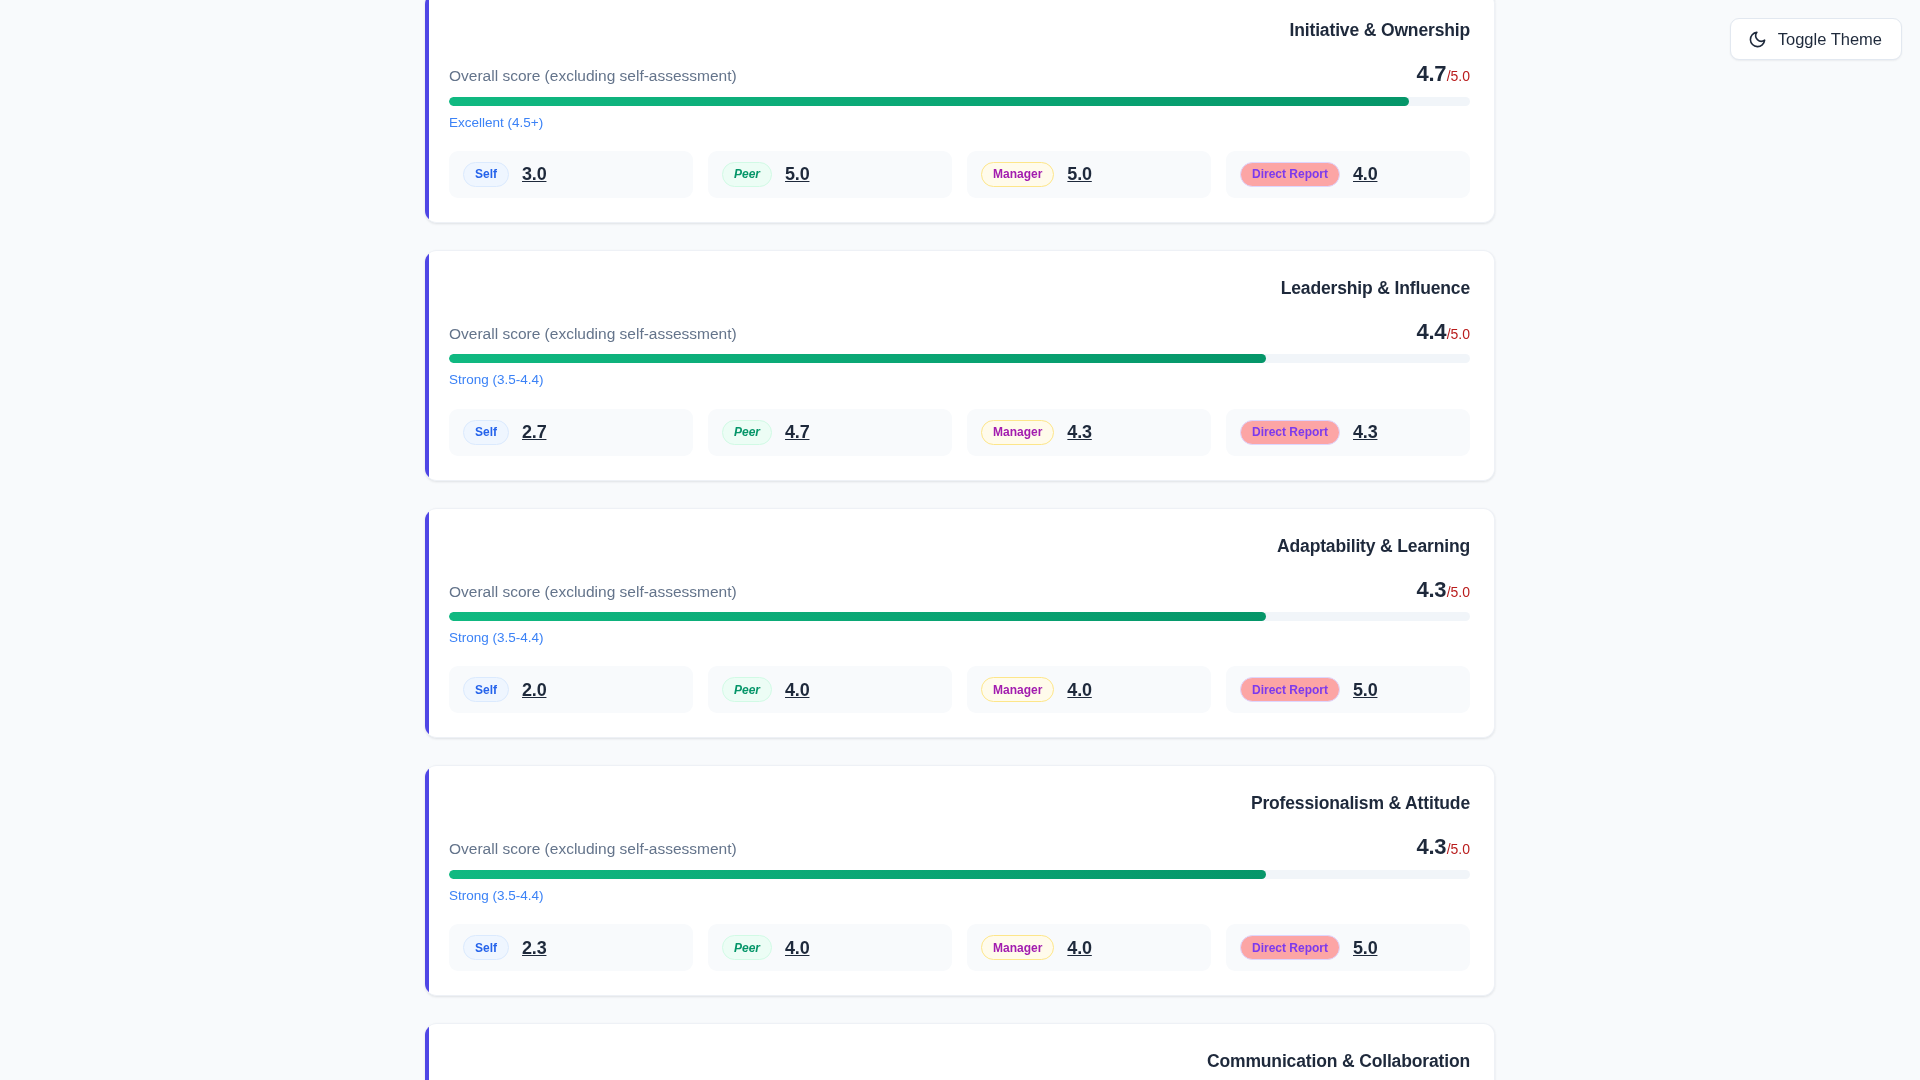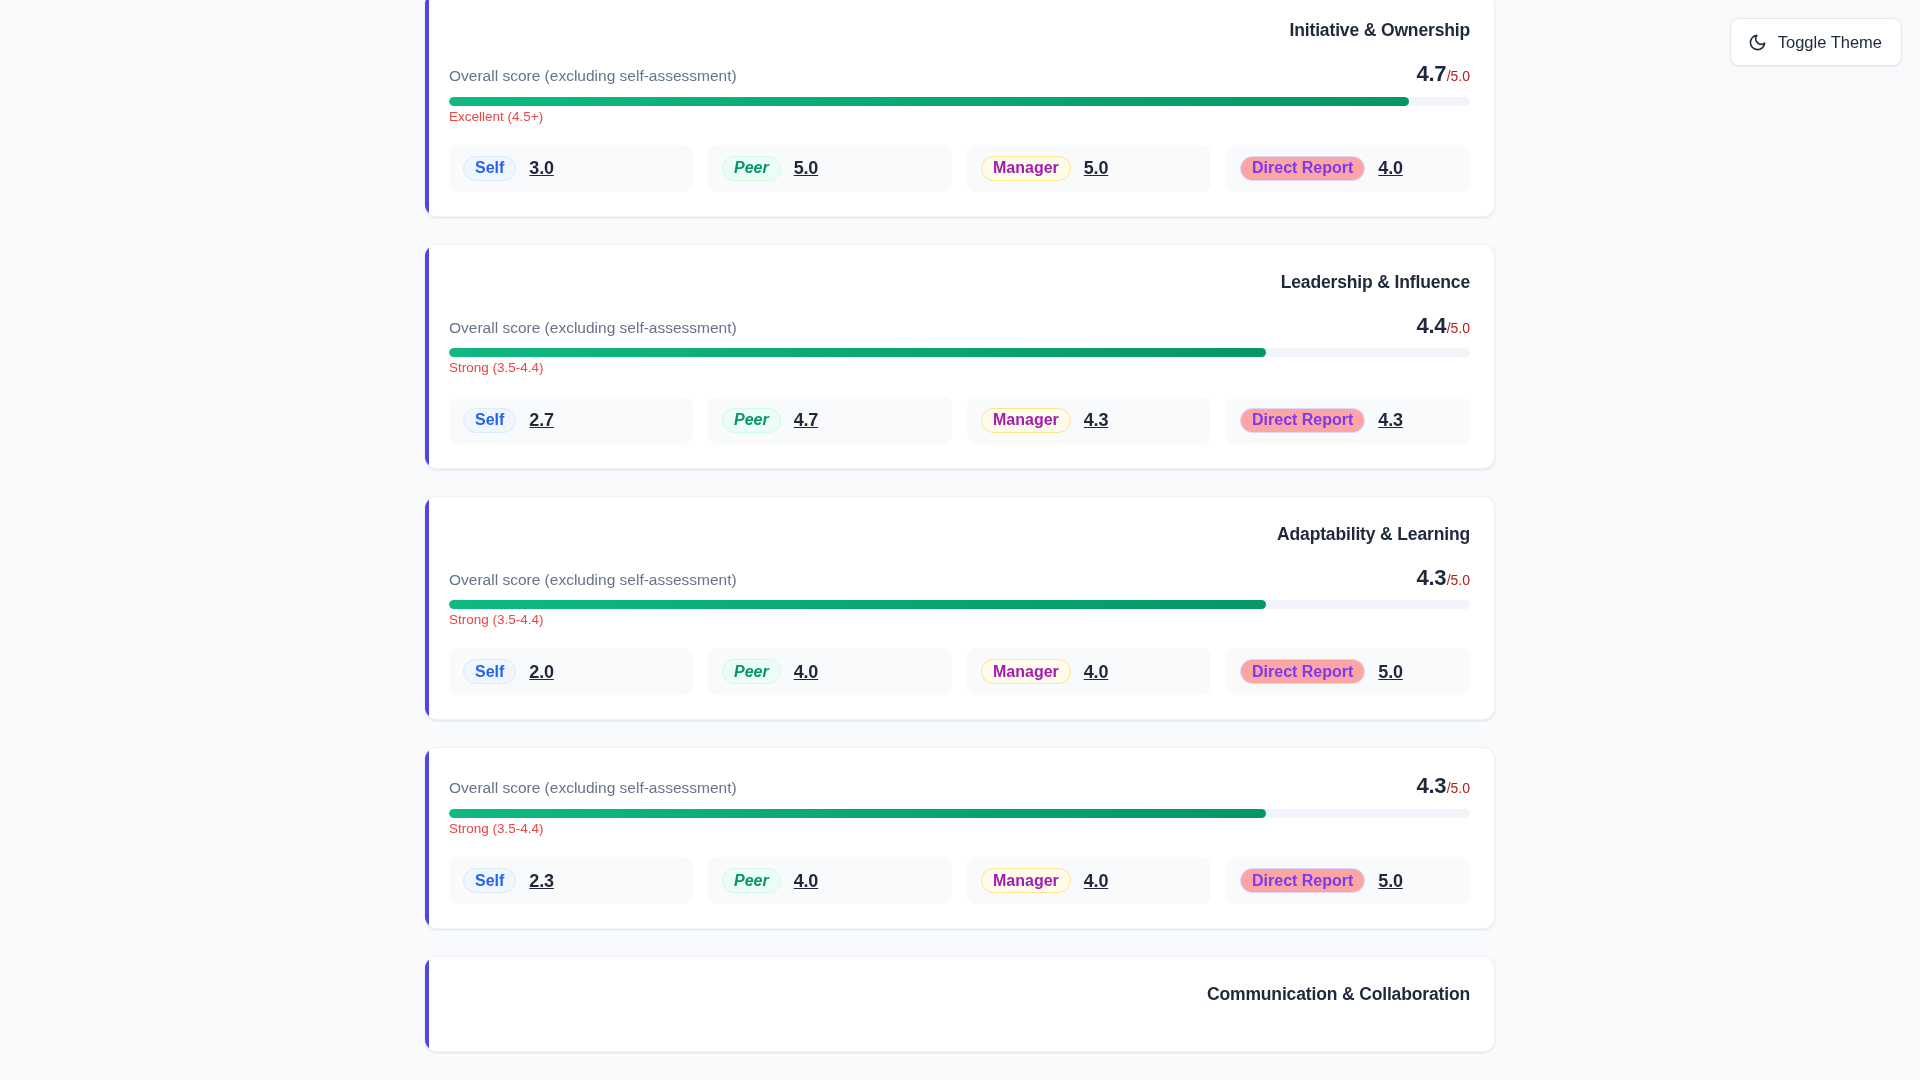--- a/index.html
+++ b/index.html
@@ -20,21 +20,21 @@
   }
 
   
   .theme-toggle {
     position: absolute;
     top: 18px;
     right: 18px;
     display: inline-flex;
     align-items: center;
     gap: 11px;
-    height: 48px;
+    height: 42px;
     padding: 0 19px 0 17px;
     background: #ffffff;
     border: 1px solid #e2e8f0;
     border-radius: 9px;
     box-shadow: 0 1px 2px rgba(15,23,42,.06);
     cursor: pointer;
     z-index: 20;
   }
   .theme-toggle .label {
     font-size: 16.5px;
@@ -125,22 +125,22 @@
   }
   .bar-fill {
     position: absolute;
     left: 0; top: 0; bottom: 0;
     border-radius: 5px;
     background: linear-gradient(90deg, #10b981 0%, #059669 100%);
   }
 
   .band-label {
     font-size: 13.5px;
-    color: #ef4444;
-    margin-top: 3px;
+    color: #3b82f6;
+    margin-top: 9px;
     line-height: 1.2;
   }
 
   .raters {
     display: grid;
     grid-template-columns: repeat(4, 1fr);
     gap: 15px;
     margin-top: 20px;
   }
   .rater {
@@ -152,21 +152,21 @@
     padding: 11px 14px;
     min-height: 47px;
   }
   .rater-badge {
     display: inline-flex;
     align-items: center;
     justify-content: center;
     height: 25px;
     padding: 0 11px;
     border-radius: 13px;
-    font-size: 16px;
+    font-size: 12px;
     font-weight: bold;
     white-space: nowrap;
     line-height: 1;
   }
   .rater-badge.self {
     background: #eff6ff;
     border: 1px solid #dbeafe;
     color: #2563eb;
   }
   .rater-badge.peer {
@@ -314,20 +314,21 @@
         <span class="rater-badge manager">Manager</span>
         <span class="rater-score">4.0</span>
       </div>
       <div class="rater">
         <span class="rater-badge direct">Direct Report</span>
         <span class="rater-score">5.0</span>
       </div>
         </div>
     </div>
       <div class="card">
+      <h3 class="card-title">Professionalism &amp; Attitude</h3>
       <div class="score-row">
         <span class="score-label">Overall score (excluding self-assessment)</span>
         <span class="score-value">
           <span class="score-num">4.3</span>
             <span class="score-den">/5.0</span>
         </span>
       </div>
       <div class="bar-track">
         <div class="bar-fill" style="width:80%"></div>
       </div>

